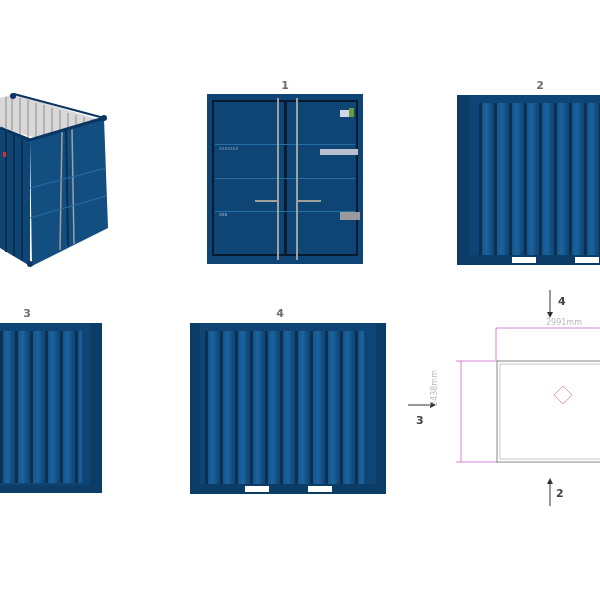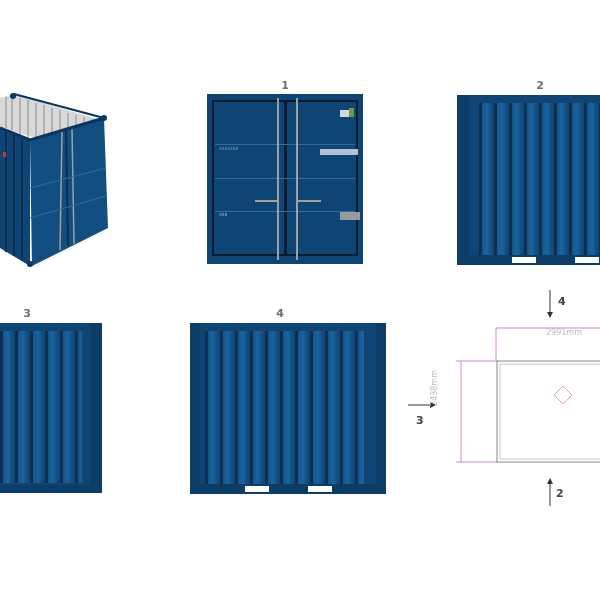--- a/index.html
+++ b/index.html
@@ -125,18 +125,18 @@
 
     <line x1="461" y1="361" x2="461" y2="462" stroke="#cc66cc" stroke-width="0.8"></line>
     <line x1="456" y1="361" x2="498" y2="361" stroke="#cc66cc" stroke-width="0.8"></line>
     <line x1="456" y1="462" x2="498" y2="462" stroke="#cc66cc" stroke-width="0.8"></line>
 
     <rect x="497" y="361" width="110" height="101" fill="none" stroke="#888" stroke-width="1"></rect>
     <rect x="500" y="364" width="104" height="95" fill="none" stroke="#bbb" stroke-width="0.8"></rect>
 
     <polygon points="563,386 572,395 563,404 554,395" fill="none" stroke="#f0a0a0" stroke-width="1"></polygon>
   </svg>
-  <div class="dim" style="left:146px;top:48px;">2991mm</div>
+  <div class="dim" style="left:146px;top:38px;">2991mm</div>
   <div class="dim" style="left:30px;top:126px;transform:rotate(-90deg);transform-origin:left top;">2438mm</div>
   <div class="arrow-label" style="left:158px;top:15px;">4</div>
   <div class="arrow-label" style="left:16px;top:134px;">3</div>
   <div class="arrow-label" style="left:156px;top:207px;">2</div>
 </div>
 
 </body></html>

